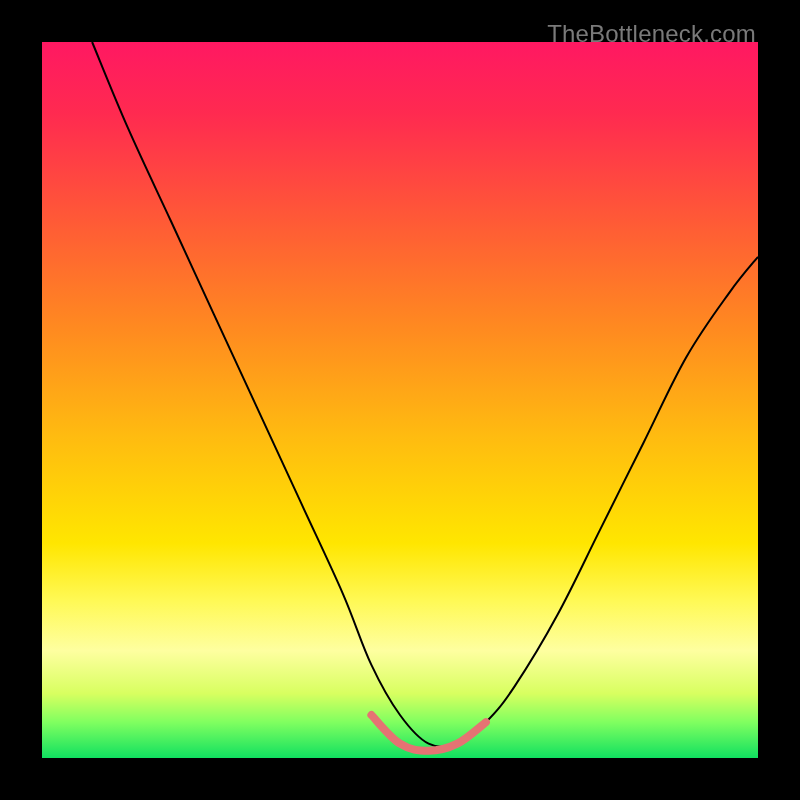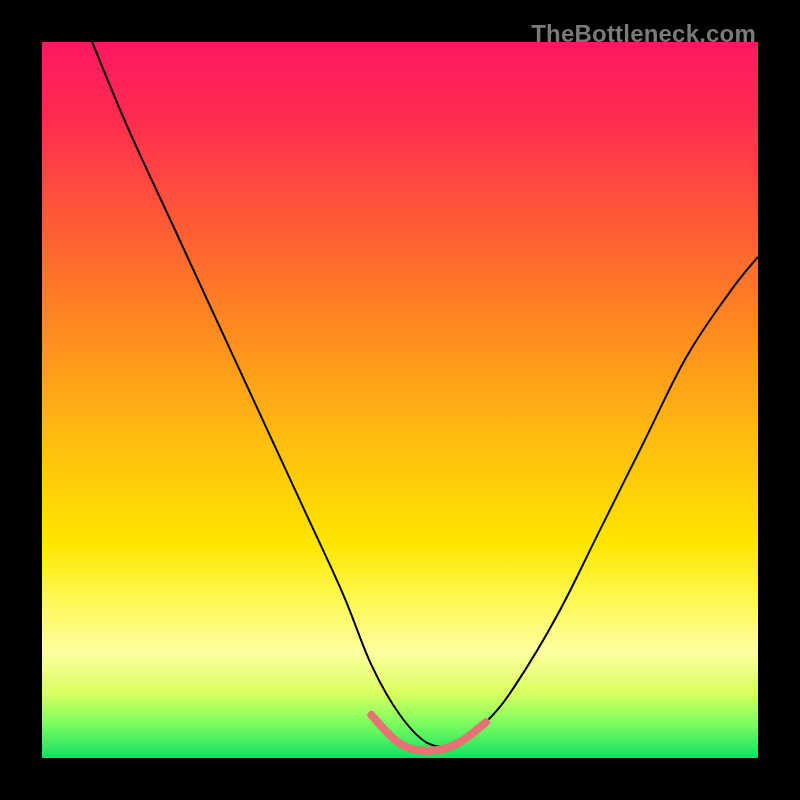--- a/index.html
+++ b/index.html
@@ -30,21 +30,21 @@
       #80ff60 95%,
       #10e060 100%
     );
   }
   .watermark {
     position: absolute;
     top: 20px;
     right: 44px;
     font-family: Arial, Helvetica, sans-serif;
     font-size: 24px;
-    font-weight: bold;
+    font-weight: normal;
     color: #7a7a7a;
     letter-spacing: 0.2px;
     user-select: none;
   }
   svg.curve {
     position: absolute;
     left: 42px;
     top: 42px;
     width: 716px;
     height: 716px;

